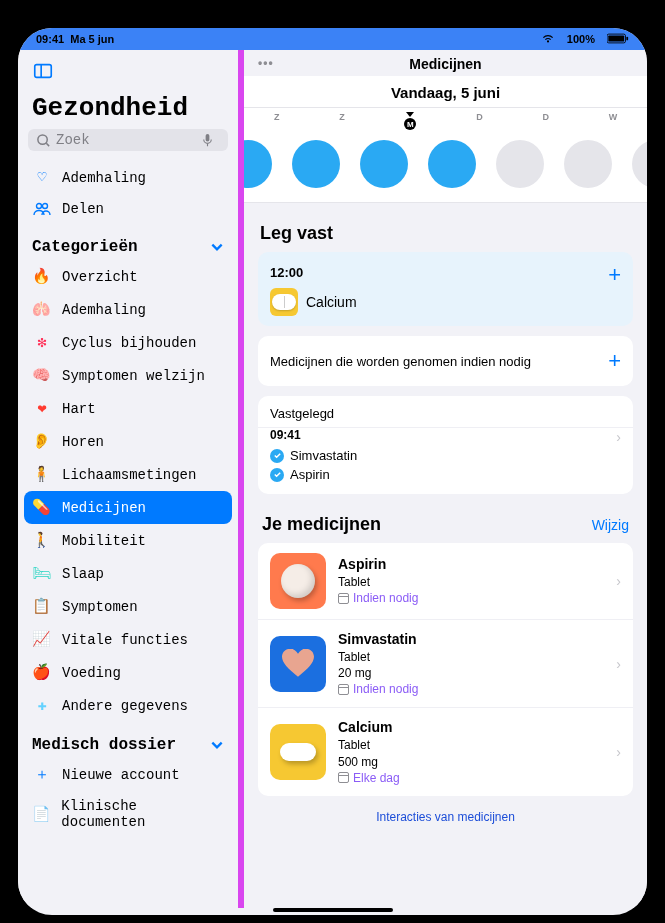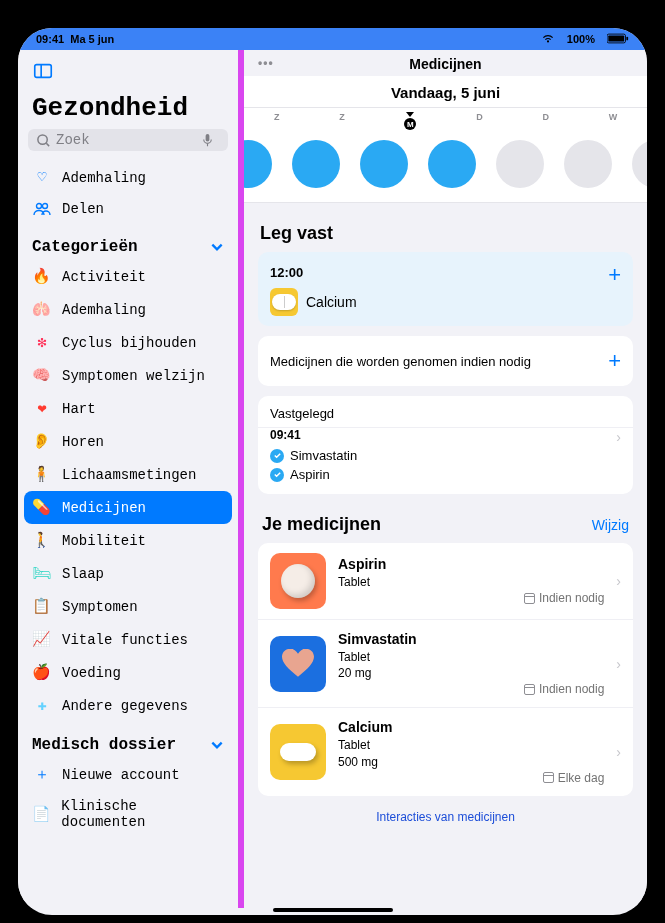--- a/index.html
+++ b/index.html
@@ -180,21 +180,21 @@
   .med-row:last-child{border-bottom:none;}
   .med-tile { width:56px;height:56px;border-radius:10px;display:flex;align-items:center;justify-content:center;}
   .tile-orange{background:#ff7a4d;}
   .tile-blue{background:#1b6fe0;}
   .tile-yellow{background:#f6c832;}
   .tablet { width:34px;height:34px;border-radius:50%;background:#f5ede7;box-shadow:inset -3px -3px 6px rgba(0,0,0,.15), 2px 3px 5px rgba(0,0,0,.25);}
   .heart-pill { width:32px;height:30px;background:#e8a590;clip-path: path('M16 28 C6 20 0 14 0 8 C0 3 4 0 8 0 C12 0 14 2 16 5 C18 2 20 0 24 0 C28 0 32 3 32 8 C32 14 26 20 16 28 Z'); box-shadow:2px 3px 5px rgba(0,0,0,.3);}
   .capsule { width:36px;height:18px;border-radius:10px;background:#fff;box-shadow:2px 3px 5px rgba(0,0,0,.25);}
   .med-info { flex:1; font-size:12px; line-height:1.35;}
   .med-name { font-size:14px; font-weight:600;}
-  .med-sub { color:#737373; display:flex;align-items:center;gap:4px;justify-content:flex-end;}
+  .med-sub { color:#8b5cf6; display:flex;align-items:center;gap:4px;}
   .cal-icon { width:11px;height:11px;border:1px solid #8e8e93;border-radius:2px;position:relative;}
   .cal-icon::before{content:'';position:absolute;top:2px;left:0;right:0;height:1px;background:#8e8e93;}
 
   .add-row { padding:12px; font-size:14px; color:#007aff; font-weight:500;}
   .bottom-link { text-align:center; font-size:12px; color:#1d4ed8; padding:4px 0 2px; text-decoration:line-through wavy transparent;}
   .home-ind { width:120px;height:4px;background:#000;border-radius:3px;margin:0 auto 3px;}
 </style>
 </head>
 <body>
 
@@ -264,21 +264,21 @@
         <div class="section-head">
           <span>Categorieën</span>
           <svg viewBox="0 0 12 12">
               <path d="M2 4l4 4 4-4" fill="none" stroke="#007aff" stroke-width="2"></path>
             </svg>
         </div>
 
         <div id="categories">
             <div class="nav-item">
               <span class="nav-icon" style="color:#ff3b30">🔥</span>
-              <span>Activiteit</span>
+              <span>Overzicht</span>
             </div>
             <div class="nav-item">
               <span class="nav-icon" style="color:#5ac8fa">🫁</span>
               <span>Ademhaling</span>
             </div>
             <div class="nav-item">
               <span class="nav-icon" style="color:#ff2d55">❇︎</span>
               <span>Cyclus bijhouden</span>
             </div>
             <div class="nav-item">

